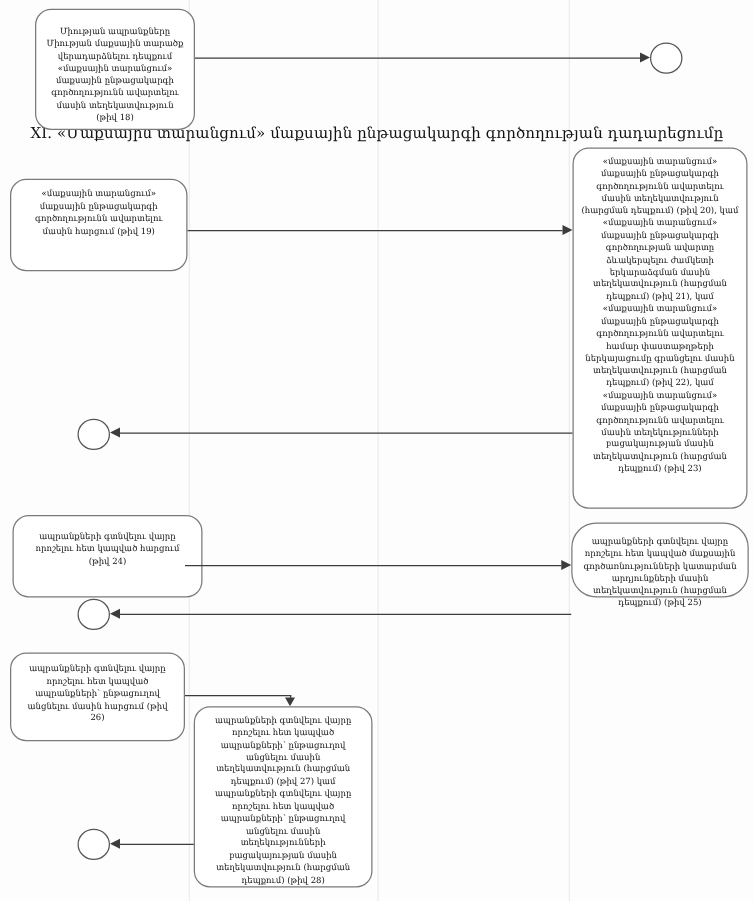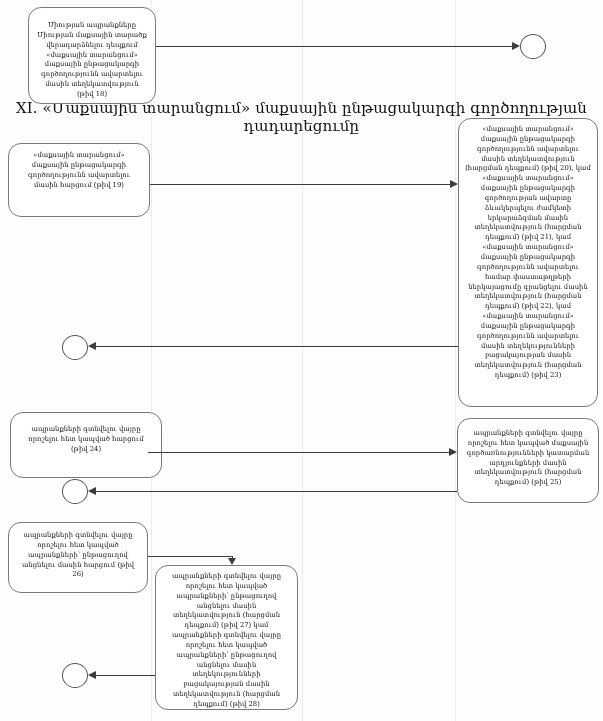--- a/index.html
+++ b/index.html
@@ -27,21 +27,21 @@
     font-size:6.8px;
     line-height:1.45;
     text-align:center;
   }
   .node .txt{display:block;}
   .flowtitle{
     position:absolute;
     left:0;right:0;
     top:99px;
     text-align:center;
-    font-size:15px;
+    font-size:12px;
     color:#111111;
     letter-spacing:0.1px;
   }
   .line{
     position:absolute;
     background:#3c3c3c;
   }
   .h{height:1px;}
   .v{width:1px;}
   .ah{position:absolute;width:0;height:0;}
@@ -54,21 +54,21 @@
     width:26px;height:25px;
     border:1px solid #555555;
     border-radius:50%;
     background:#ffffff;
   }
   
   .n18{left:28px;top:7px;width:128px;height:97px;padding:13px 8px 0 8px;}
   .n19{left:8px;top:143px;width:142px;height:74px;padding:7px 10px 0 10px;}
   .n20{left:458px;top:118px;width:140px;height:289px;padding:6px 6px 0 6px;}
   .n24{left:10px;top:412px;width:152px;height:66px;padding:12px 10px 0 10px;}
-  .n25{left:457px;top:418px;width:142px;height:85px;padding:10px 8px 0 8px;}
+  .n25{left:457px;top:418px;width:142px;height:60px;padding:10px 8px 0 8px;border-radius:20px;}
   .n26{left:8px;top:522px;width:140px;height:71px;padding:8px 8px 0 8px;}
   .n27{left:155px;top:565px;width:143px;height:145px;padding:6px 6px 0 6px;}
 </style>
 </head>
 <body>
 
 <div class="canvas">
 
   <div class="colline" style="left:151px;"></div>
   <div class="colline" style="left:302px;"></div>

